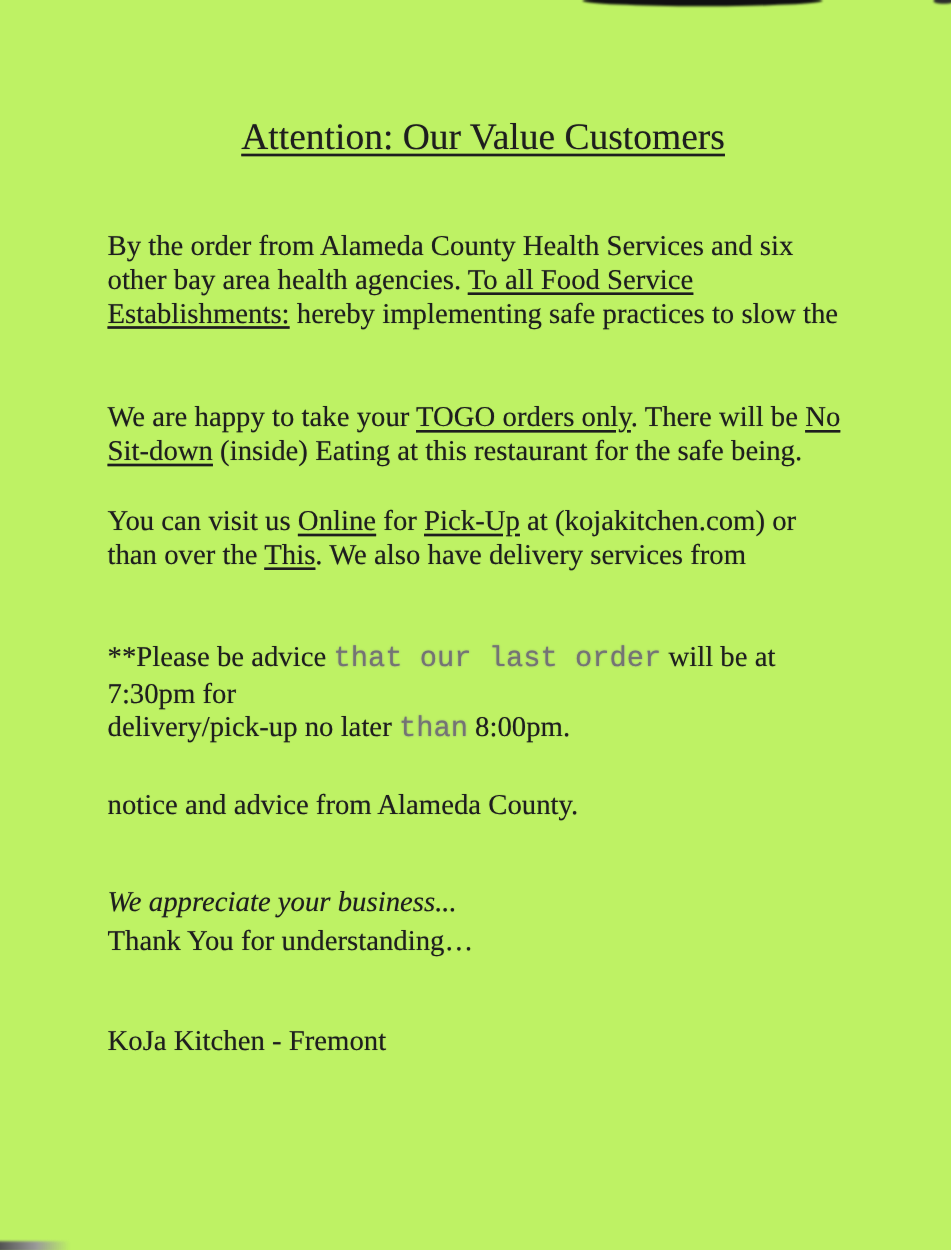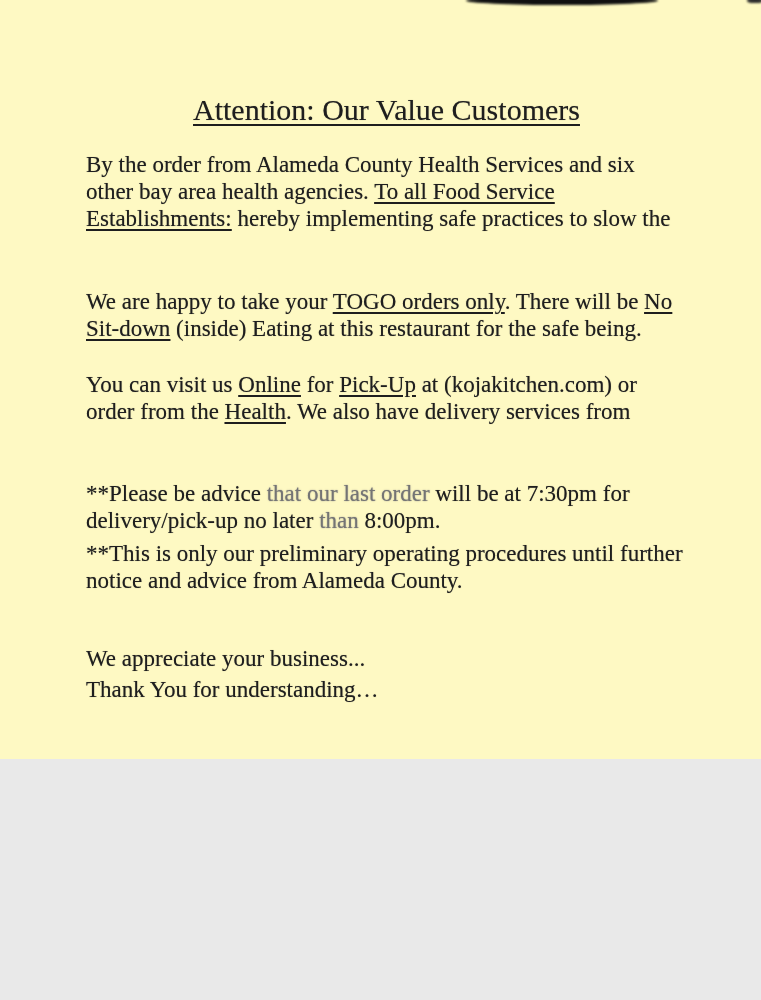--- a/index.html
+++ b/index.html
@@ -3,22 +3,22 @@
 <meta charset="utf-8">
 <style>
   html, body {
     margin: 0;
     padding: 0;
     background: #e9e9e9;
   }
   .page {
     position: relative;
     width: 761px;
-    height: 759px;
-    background: #fef9c3;
+    height: 1000px;
+    background: #bef264;
     overflow: hidden;
     font-family: "Liberation Serif", "DejaVu Serif", serif;
     color: #1e1e1e;
   }
   .content {
     padding: 92px 74px 0 86px;
   }
   .title {
     margin: 0;
     font-size: 30px;
@@ -29,36 +29,37 @@
     text-decoration-thickness: 2px;
     text-underline-offset: 4px;
     text-shadow: 0 0 0.8px rgba(40,40,40,0.55);
   }
   .para {
     margin: 0;
     font-size: 23px;
     line-height: 27px;
     text-shadow: 0 0 0.8px rgba(40,40,40,0.55);
   }
-  .para-health-order    { margin-top: 23px; }
+  .para-health-order    { margin-top: 55px; }
   .para-togo-only       { margin-top: 56px; }
   .para-ordering-options{ margin-top: 29px; }
   .para-last-order-note { margin-top: 55px; }
   .para-preliminary-note{ margin-top: 6px;  }
-  .para-appreciation    { margin-top: 51px; }
+  .para-appreciation    { margin-top: 51px; font-style: italic; }
   .para-thanks          { margin-top: 4px;  }
   .para-signature       { margin-top: 53px; }
   .u {
     text-decoration: underline;
     text-decoration-thickness: 2px;
     text-underline-offset: 3px;
   }
   .f {
     color: #747474;
     text-shadow: 0 0 1.4px rgba(130,130,130,0.9);
+    font-family: Liberation Mono, monospace;
   }
   
   .artifact { position: absolute; pointer-events: none; }
   .artifact-top-streak {
     left: 466px; top: -4px; width: 192px; height: 9px;
     background: #101010; border-radius: 50%; filter: blur(1px);
   }
   .artifact-top-corner {
     left: 747px; top: -2px; width: 16px; height: 5px;
     background: #2c2c2c; border-radius: 40%; filter: blur(1px);
@@ -76,21 +77,21 @@
   <div class="artifact artifact-top-streak"></div>
   <div class="artifact artifact-top-corner"></div>
   <div class="artifact artifact-bottom-smudge"></div>
 
   <div class="content">
     <h1 class="title">Attention: Our Value Customers</h1>
 
     <div>
         <p class="para para-health-order"><span>By the order from Alameda County Health Services and six</span><br><span>other bay area health agencies. </span><span class="u">To all Food Service</span><br><span class="u">Establishments:</span><span> hereby implementing safe practices to slow the</span><br></p>
         <p class="para para-togo-only"><span>We are happy to take your </span><span class="u">TOGO orders only</span><span>. There will be </span><span class="u">No</span><br><span class="u">Sit-down</span><span> (inside) Eating at this restaurant for the safe being.</span></p>
-        <p class="para para-ordering-options"><span>You can visit us </span><span class="u">Online</span><span> for </span><span class="u">Pick-Up</span><span> at (kojakitchen.com) or</span><br><span>order from the </span><span class="u">Health</span><span>. We also have delivery services from</span><br></p>
+        <p class="para para-ordering-options"><span>You can visit us </span><span class="u">Online</span><span> for </span><span class="u">Pick-Up</span><span> at (kojakitchen.com) or</span><br><span>than over the </span><span class="u">This</span><span>. We also have delivery services from</span><br></p>
         <p class="para para-last-order-note"><span>**Please be advice </span><span class="f">that our last order</span><span> will be at 7:30pm for</span><br><span>delivery/pick-up no later </span><span class="f">than</span><span> 8:00pm.</span></p>
-        <p class="para para-preliminary-note"><span>**This is only our preliminary operating procedures until further</span><br><span>notice and advice from Alameda County.</span></p>
+        <p class="para para-preliminary-note"><br><span>notice and advice from Alameda County.</span></p>
         <p class="para para-appreciation"><span>We appreciate your business...</span></p>
         <p class="para para-thanks"><span>Thank You for understanding…</span></p>
         <p class="para para-signature"><span>KoJa Kitchen - Fremont</span></p>
       </div>
   </div>
 </div>
 
 </body></html>

